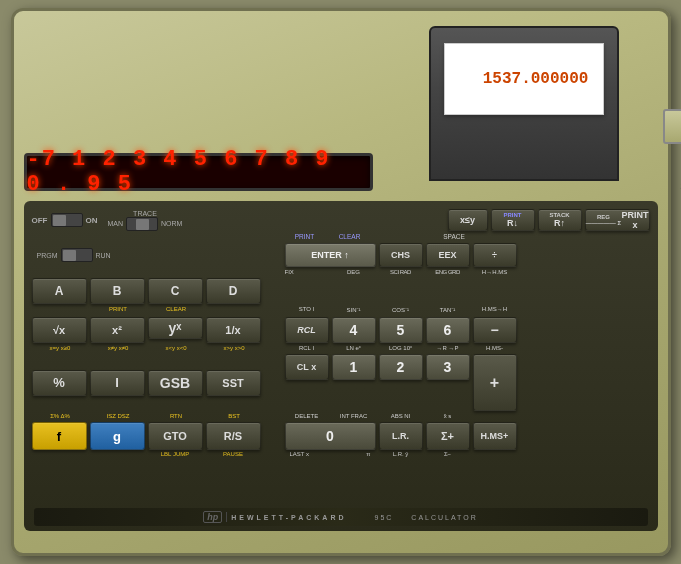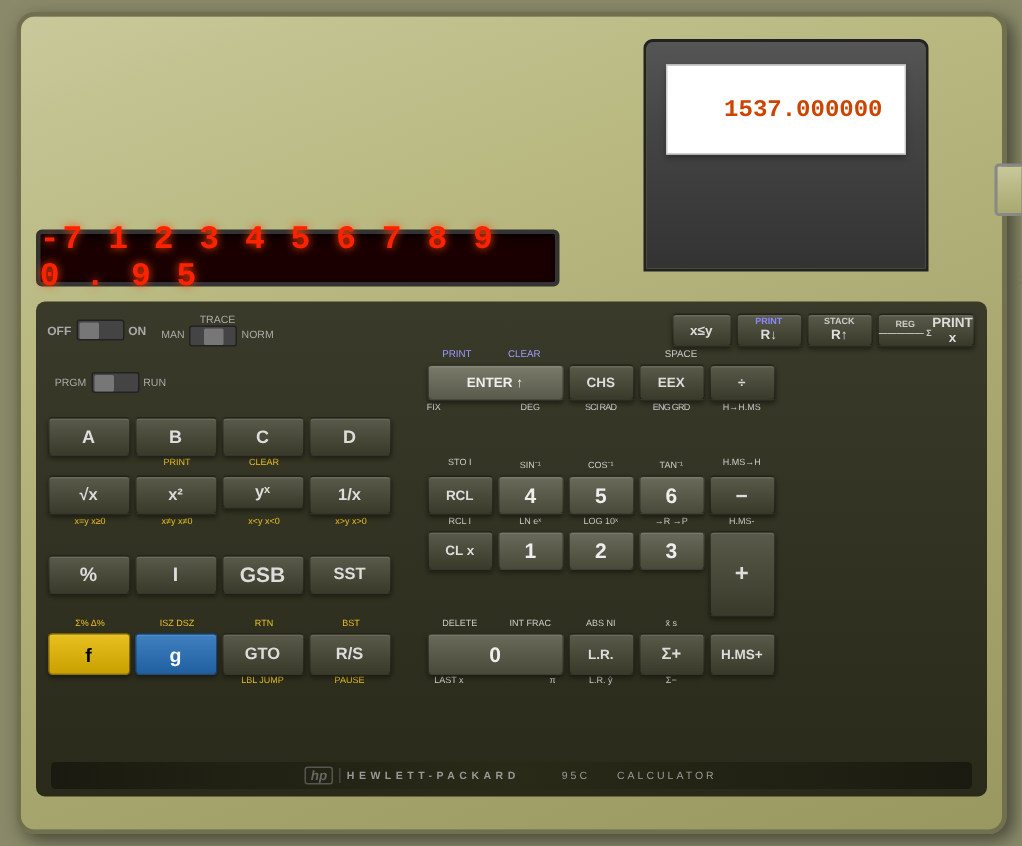--- a/index.html
+++ b/index.html
@@ -85,21 +85,21 @@
       border-radius: 6px 6px 0 0;
       border: 2px solid #222;
       position: relative;
       display: flex;
       flex-direction: column;
       align-items: center;
     }
 
     .paper-slot {
       width: 160px;
-      height: 60px;
+      height: 72px;
       background: white;
       margin-top: 15px;
       border: 1px solid #ccc;
       display: flex;
       align-items: center;
       justify-content: flex-end;
       padding-right: 15px;
       position: relative;
       box-shadow: 0 2px 4px rgba(0,0,0,0.3);
     }
@@ -418,33 +418,33 @@
             <div class="btn btn-dark" style="width:55px;height:26px;font-size:11px;">
                 <span>√x</span>
               </div>
           </div>
           <div class="key-cell">
             <div class="btn btn-dark" style="width:55px;height:26px;font-size:11px;">
                 <span>x²</span>
               </div>
           </div>
           <div class="key-cell">
-            <div class="btn btn-dark" style="width:55px;height:22px;font-size:11px;text-align:center;">
+            <div class="btn btn-dark" style="width:55px;height:22px;font-size:14px;text-align:center;">
                 <span>yˣ</span>
               </div>
           </div>
           <div class="key-cell">
             <div class="btn btn-dark" style="width:55px;height:26px;font-size:11px;">
                 <span>1/x</span>
               </div>
           </div>
         </div>
         <div style="display:flex;gap:3px;">
           <div class="key-cell">
-            <div class="btn btn-dark" style="width:44px;height:26px;">
+            <div class="btn btn-dark" style="width:44px;height:26px;font-style:italic;">
                 <span>RCL</span>
               </div>
           </div>
           <div class="key-cell">
             <div class="btn btn-medium" style="width:44px;height:26px;font-size:14px;">
                 <span>4</span>
               </div>
           </div>
           <div class="key-cell">
             <div class="btn btn-medium" style="width:44px;height:26px;font-size:14px;">

